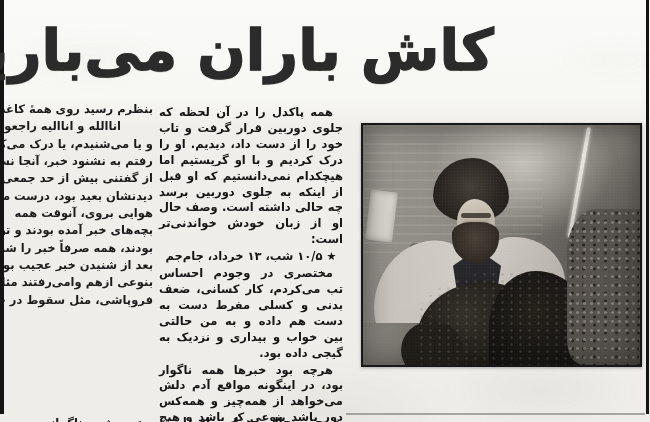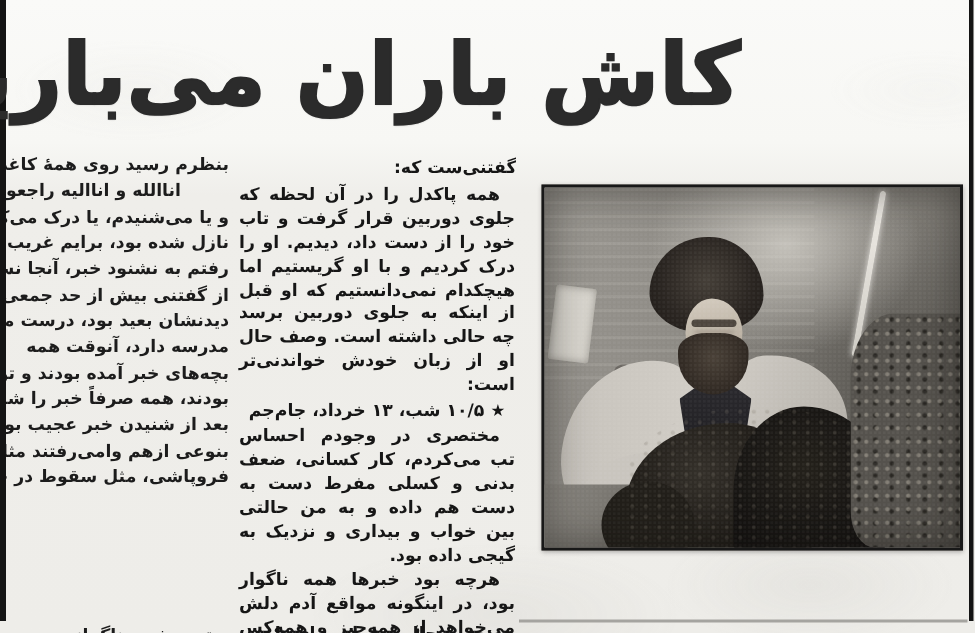--- a/index.html
+++ b/index.html
@@ -106,35 +106,33 @@
 
   <div class="border-left"></div>
   <div class="border-right"></div>
 
   <div class="headline">کاش باران می‌بارید</div>
 
   <div class="col-left" dir="rtl">
     <div class="ln">بنظرم رسید روی همهٔ کاغذ</div>
     <div class="ln indent">اناالله و اناالیه راجعون</div>
     <div class="ln">و یا می‌شنیدم، یا درک می‌ک</div>
-    <div class="ln">نازل شده بود، برایم غریب</div>
     <div class="ln">رفتم به نشنود خبر، آنجا نس</div>
     <div class="ln">از گفتنی بیش از حد جمعی</div>
     <div class="ln">دیدنشان بعید بود، درست مث</div>
-    <div class="ln">مدرسه دارد، آنوقت همه</div>
+    <div class="ln">هوایی بروی، آنوقت همه</div>
     <div class="ln">بچه‌های خبر آمده بودند و تق</div>
     <div class="ln">بودند، همه صرفاً خبر را شنید</div>
     <div class="ln">بعد از شنیدن خبر عجیب بود</div>
     <div class="ln">بنوعی ازهم وامی‌رفتند مثل ا</div>
     <div class="ln">فروپاشی، مثل سقوط در خلا</div>
     <div class="ln cutline">و تهی شدن ناگهانی درون خود</div>
   </div>
 
   <div class="col-mid" dir="rtl">
-    <div class="heading">گفتنی‌ست که:</div>
     <p>همه پاکدل را در آن لحظه که جلوی دوربین قرار گرفت و تاب خود را از دست داد، دیدیم. او را درک کردیم و با او گریستیم اما هیچکدام نمی‌دانستیم که او قبل از اینکه به جلوی دوربین برسد چه حالی داشته است. وصف حال او از زبان خودش خواندنی‌تر است:</p>
     <div class="starline">
       <span class="star">★</span><span>۱۰/۵ شب، ۱۳ خرداد، جام‌جم</span>
     </div>
     <p>مختصری در وجودم احساس تب می‌کردم، کار کسانی، ضعف بدنی و کسلی مفرط دست به دست هم داده و به من حالتی بین خواب و بیداری و نزدیک به گیجی داده بود.</p>
     <p>هرچه بود خبرها همه ناگوار بود، در اینگونه مواقع آدم دلش می‌خواهد از همه‌چیز و همه‌کس دور باشد بنوعی کر باشد و هیچ خبری را نشنود.</p>
     <div class="cutline">در چنین حال و هوایی پای تلویزیون نشستم</div>
   </div>
 
   <div class="photo-frame" role="img">

